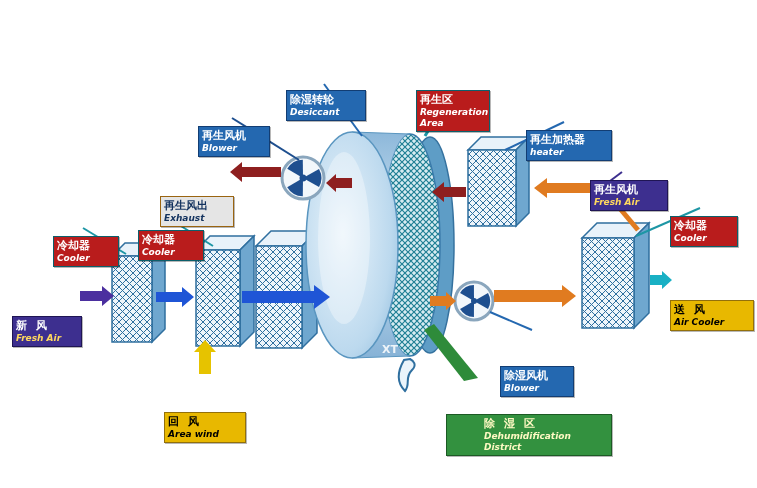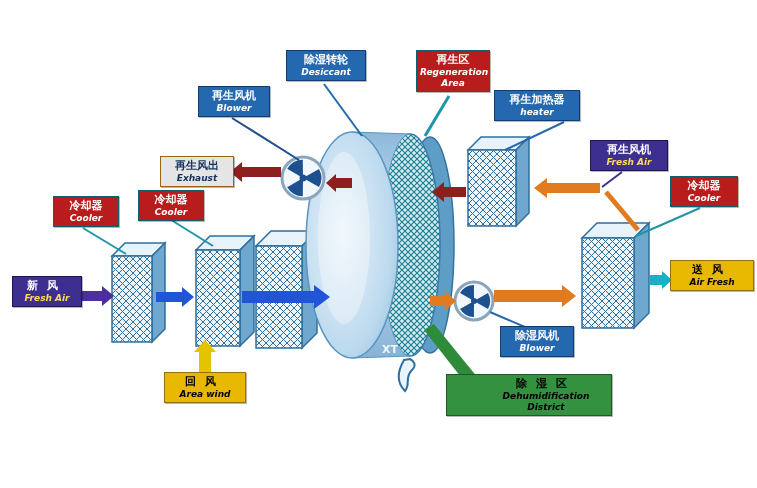--- a/index.html
+++ b/index.html
@@ -2,33 +2,33 @@
 <html><head>
 <meta charset="utf-8">
 <style>
   html,body{margin:0;padding:0;background:#888;}
   .stage{
     position:relative;width:757px;height:488px;background:#ffffff;
     font-family:"DejaVu Sans","Liberation Sans",sans-serif;overflow:hidden;margin:0 auto;
   }
   .stage svg{position:absolute;left:0;top:0;z-index:1;}
   .lbl{
-    position:absolute;z-index:2;border:1px solid;text-align:center;
-    padding:2px 3px;line-height:1.25;box-shadow:1px 1px 0 rgba(0,0,0,.28);
+    position:absolute;z-index:2;border:1px solid;
+    padding:2px 3px;line-height:1.25;box-shadow:1px 1px 0 rgba(0,0,0,.28);margin-top:40px;
   }
   .lbl .zh{display:block;font-size:11px;font-weight:bold;}
   .lbl .en{display:block;font-size:9px;font-weight:bold;font-style:italic;}
   .zh-sp .zh{letter-spacing:9px;}
   .blue  {background:#2468b0;border-color:#123d73;color:#ffffff;}
   .teal  {background:#b91c1c;border-color:#0c5f6b;color:#ffffff;}
   .orange{background:#e5e5e5;border-color:#9a6410;color:#13325e;}
   .purple{background:#3d2f8f;border-color:#1f1554;color:#ffffff;}
   .purple .en{color:#ffd95e;}
   .yellow{background:#e8b800;border-color:#93700a;color:#000000;}
-  .green {background:#33913f;border-color:#1c5a24;color:#000000;padding-left:37px;}
+  .green {background:#33913f;border-color:#1c5a24;color:#fef9c3;padding-left:37px;}
   .watermark{
     position:absolute;left:162px;top:222px;z-index:4;white-space:nowrap;
     font-size:36px;font-weight:bold;letter-spacing:2px;color:#4288d4;
     text-shadow:-1px -1px 0 #fff,1px -1px 0 #fff,-1px 1px 0 #fff,1px 1px 0 #fff,2px 2px 5px rgba(255,255,255,.9);
   }
   .wm-frag{
     position:absolute;left:382px;top:314px;z-index:2;color:#ffffff;
     font-size:11px;font-weight:bold;opacity:.85;margin-top:29px;
   }
 </style>
@@ -157,21 +157,21 @@
   <div class="lbl blue" style="left:286px;top:50px;width:72px">
     <span class="zh">除湿转轮</span>
     <span class="en">Desiccant</span>
   </div>
 
   <div class="lbl teal" style="left:416px;top:50px;width:66px">
     <span class="zh">再生区</span>
     <span class="en">Regeneration Area</span>
   </div>
 
-  <div class="lbl blue" style="left:494px;top:90px;width:78px">
+  <div class="lbl blue" style="left:526px;top:90px;width:78px">
     <span class="zh">再生加热器</span>
     <span class="en">heater</span>
   </div>
 
   <div class="lbl orange" style="left:160px;top:156px;width:66px">
     <span class="zh">再生风出</span>
     <span class="en">Exhaust</span>
   </div>
 
   <div class="lbl teal" style="left:138px;top:190px;width:58px">
@@ -194,21 +194,21 @@
     <span class="en">Cooler</span>
   </div>
 
   <div class="lbl purple zh-sp" style="left:12px;top:276px;width:62px">
     <span class="zh">新风</span>
     <span class="en">Fresh Air</span>
   </div>
 
   <div class="lbl yellow zh-sp" style="left:670px;top:260px;width:76px">
     <span class="zh">送风</span>
-    <span class="en">Air Fresh</span>
+    <span class="en">Air Cooler</span>
   </div>
 
   <div class="lbl yellow zh-sp" style="left:164px;top:372px;width:74px">
     <span class="zh">回风</span>
     <span class="en">Area wind</span>
   </div>
 
   <div class="lbl blue" style="left:500px;top:326px;width:66px">
     <span class="zh">除湿风机</span>
     <span class="en">Blower</span>

